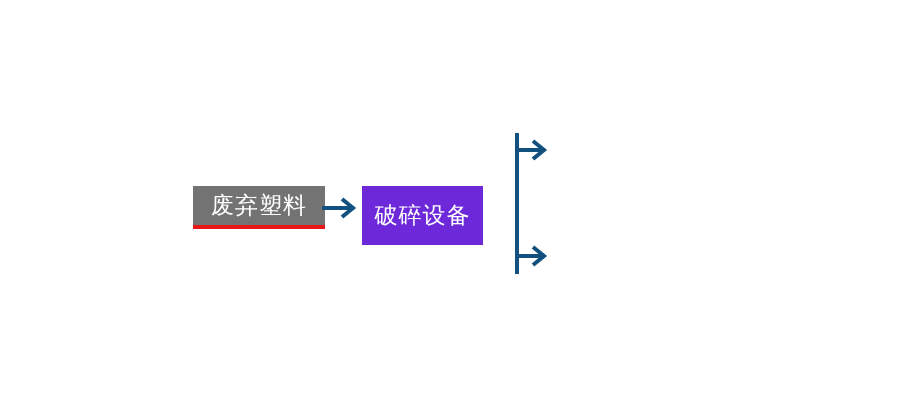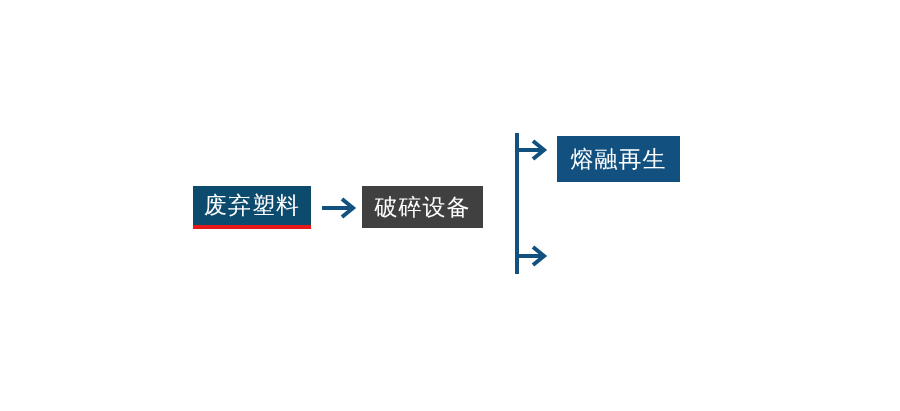--- a/index.html
+++ b/index.html
@@ -35,34 +35,34 @@
   }
   .node-label {
     display: block;
     line-height: 1;
   }
 
   
   .node-source {
     left: 193px;
     top: 186px;
-    width: 118px;
+    width: 132px;
     height: 43px;
-    background: #0c4a6e;
+    background: #737373;
     font-size: 23px;
     border-bottom: 4px solid #e81818;
   }
 
   
   .node-process {
     left: 362px;
     top: 186px;
     width: 121px;
-    height: 42px;
-    background: #404040;
+    height: 59px;
+    background: #6d28d9;
     font-size: 23px;
   }
 
   
   .node-outcome-top {
     left: 557px;
     top: 136px;
     width: 123px;
     height: 46px;
     background: #12517f;
@@ -128,18 +128,15 @@
 
         <line x1="12" y1="22" x2="36" y2="22"></line>
         <polyline points="28,13 39,22 28,31"></polyline>
 
         <line x1="12" y1="128" x2="36" y2="128"></line>
         <polyline points="28,119 39,128 28,137"></polyline>
       </g>
     </svg>
   </div>
 
-  <div class="node node-outcome-top">
-    <span class="node-label">熔融再生</span>
-  </div>
 
 
 </div>
 
 </body></html>

